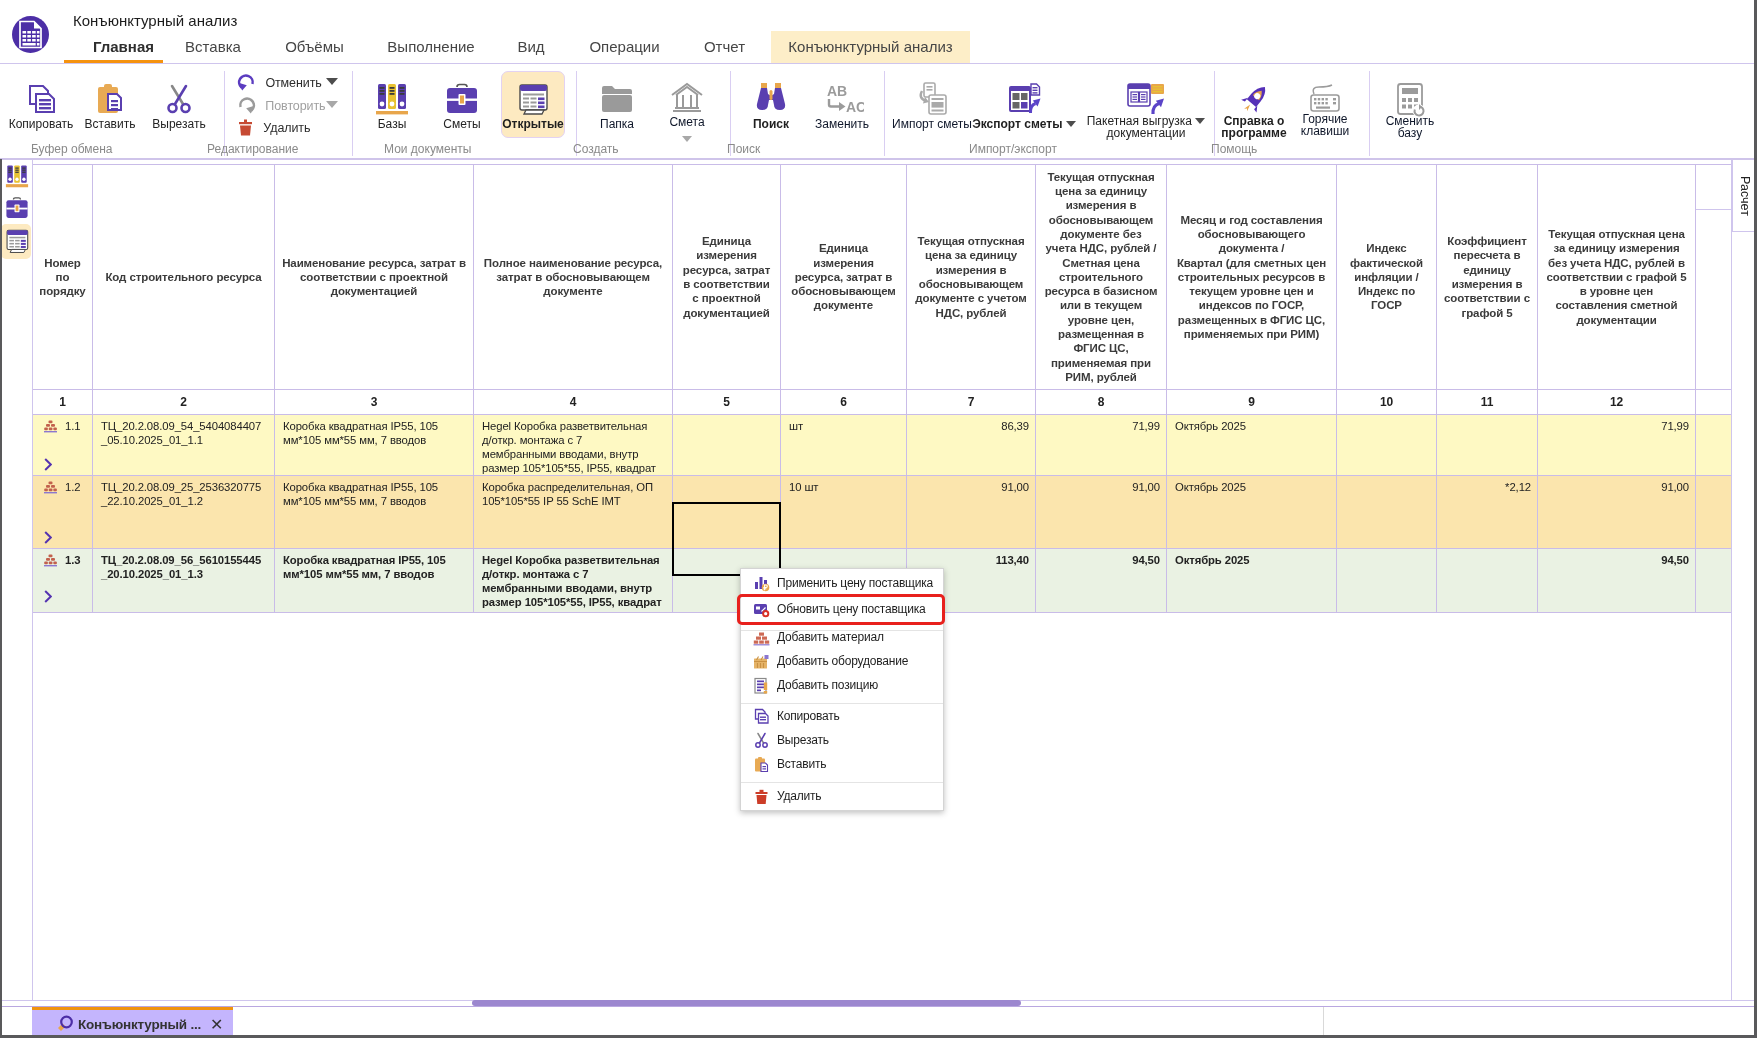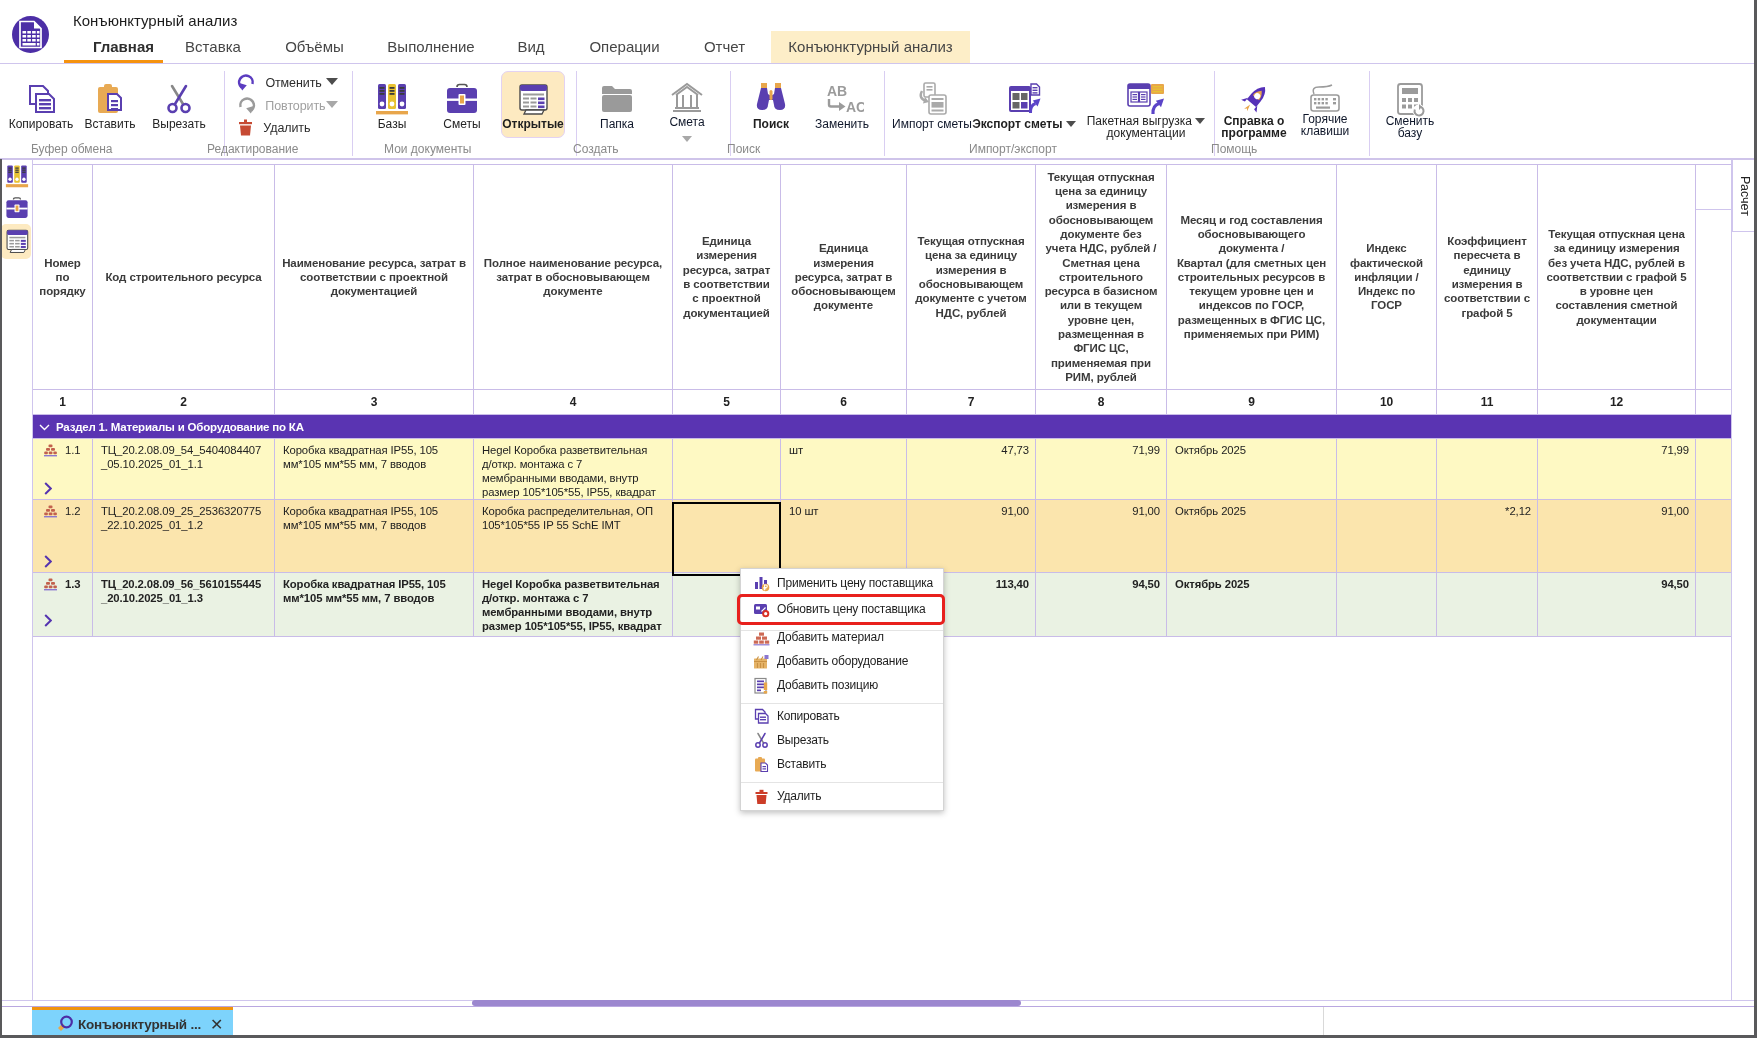--- a/index.html
+++ b/index.html
@@ -45,21 +45,21 @@
 #grid tr.r3 td{background:#eaf2e3;font-weight:bold}
 .chev{color:#5433b0}
 
 #calctab{left:1732px;top:160px;width:22px;height:71px;border-left:1px solid #cfc5ed;border-bottom:1px solid #cfc5ed;background:#fff}
 #calctab span{position:absolute;left:-8px;top:29px;width:40px;font-size:12.5px;color:#222;transform:rotate(90deg);white-space:nowrap;text-align:center}
 #rightline{left:1731px;top:160px;width:1px;height:847px;background:#cfc5ed}
 
 #sctrack{left:2px;top:1000px;width:1752px;height:7px;background:#fff;border-top:1px solid #cfc5ed;border-bottom:1px solid #b9a7e0;box-sizing:border-box}
 #scthumb{left:472px;top:1000px;width:549px;height:6px;background:#9c87cf;border-radius:3px}
 #leftline{left:32px;top:160px;width:1px;height:847px;background:#cfc5ed}
-#btab{left:32px;top:1007px;width:201px;height:28px;background:#7dd3fc;border-top:3px solid #f0930f}
+#btab{left:32px;top:1007px;width:201px;height:28px;background:#c4b5fd;border-top:3px solid #f0930f}
 #btab .x{position:absolute;left:178px;top:5px;font-size:16px;color:#333}
 #btab .t{position:absolute;left:46px;top:7px;font-size:13.5px;font-weight:bold;color:#333;white-space:nowrap;letter-spacing:-0.2px}
 #bsep{left:1323px;top:1007px;width:1px;height:28px;background:#d9d9d9}
 
 #menu{left:740px;top:568px;width:204px;height:243px;background:#fff;border:1px solid #d4d4d4;box-shadow:0 2px 6px rgba(0,0,0,.25);box-sizing:border-box}
 .mi{position:absolute;left:0;width:100%;height:24px;font-size:12px;letter-spacing:-0.2px;color:#1e1e1e;white-space:nowrap}
 .mi svg{position:absolute;left:12px;top:3px}
 .mi span{position:absolute;left:36px;top:4px}
 .msep{position:absolute;left:0;width:100%;height:1px;background:#e4e4e4}
 #redbox{left:737px;top:594px;width:208px;height:31px;border:3.5px solid #e8201d;border-radius:5px;box-sizing:border-box}
@@ -512,25 +512,20 @@
         <td class="num">5</td>
         <td class="num">6</td>
 <td class="num">7</td>
         <td class="num">8</td>
         <td class="num">9</td>
         <td class="num">10</td>
         <td class="num">11</td>
         <td class="num">12</td>
         <td class="num"></td>
 </tr>
-<tr class="sec" style="height:24px">
-<td colspan="13"><svg width="11" height="7" viewBox="0 0 11 7" style="margin-left:6px">
-            <path d="M1 1 L5.5 5.5 L10 1" fill="none" stroke="#fff" stroke-width="1.4"></path>
-          </svg><span style="margin-left:6px">Раздел 1. Материалы и Оборудование по КА</span></td>
-</tr>
 <tr class="r1" style="height:60px">
 <td>
           <div class="pad" style="padding-left:11px"><svg width="13" height="14" viewBox="0 0 13 14" style="vertical-align:-3px">
               <g fill="#c2614d">
                 <rect x="4.5" y="1.5" width="4" height="2.8" rx="1"></rect>
                 <rect x="2" y="5" width="4" height="2.8" rx="1"></rect>
                 <rect x="7" y="5" width="4" height="2.8" rx="1"></rect>
                 <rect x="0.2" y="8.5" width="3.7" height="2.8" rx="1"></rect>
                 <rect x="4.7" y="8.5" width="3.8" height="2.8" rx="1"></rect>
                 <rect x="9.3" y="8.5" width="3.6" height="2.8" rx="1"></rect>
@@ -548,21 +543,21 @@
           <div class="pad">Коробка квадратная IP55, 105<br>мм*105 мм*55 мм, 7 вводов</div>
         </td>
 <td>
           <div class="pad">Hegel Коробка разветвительная<br>д/откр. монтажа с 7<br>мембранными вводами, внутр<br>размер 105*105*55, IP55, квадрат</div>
         </td>
 <td></td>
 <td>
           <div class="pad">шт</div>
         </td>
 <td>
-          <div class="pad rt">47,73</div>
+          <div class="pad rt">86,39</div>
         </td>
 <td>
           <div class="pad rt">71,99</div>
         </td>
 <td>
           <div class="pad">Октябрь 2025</div>
         </td>
 <td></td>
 <td></td>
 <td>

